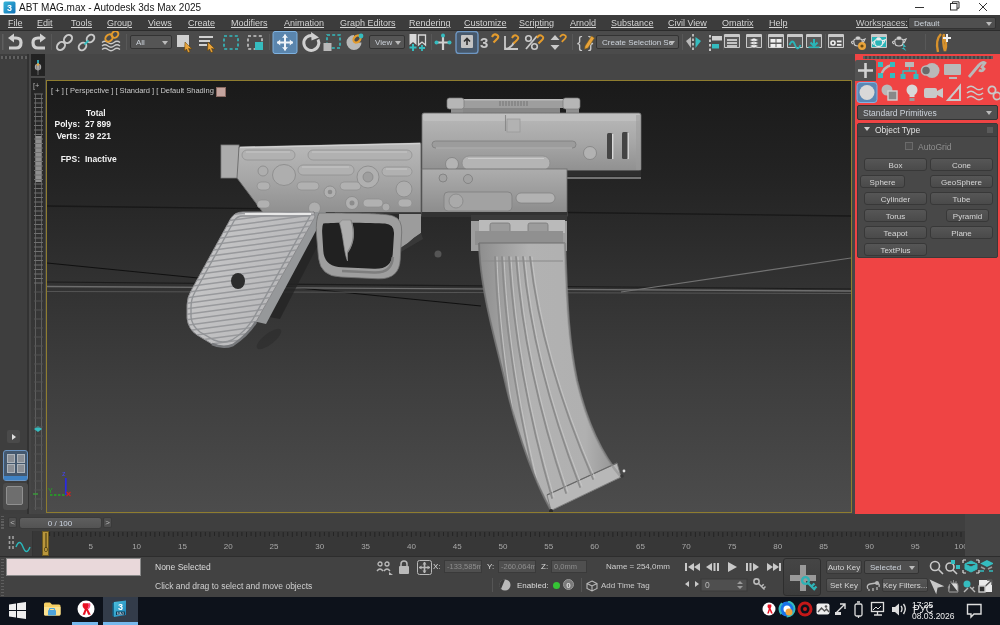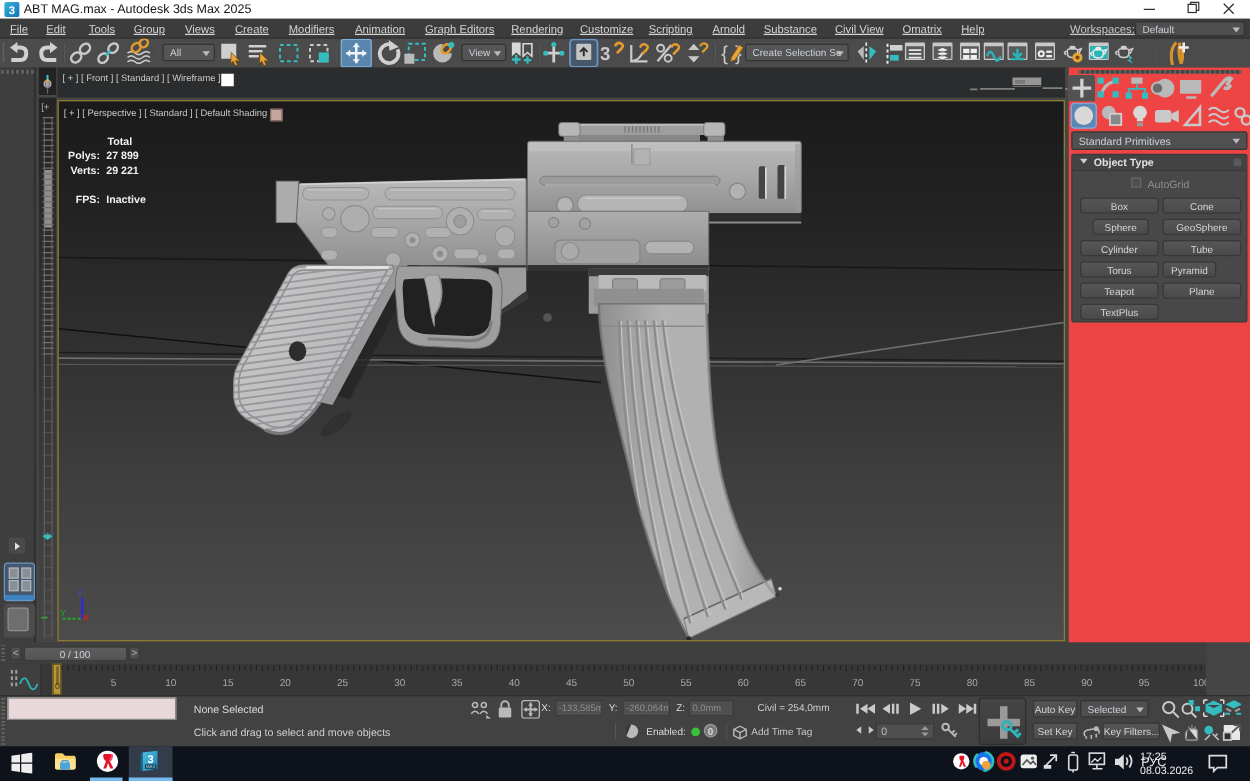--- a/index.html
+++ b/index.html
@@ -338,30 +338,20 @@
     </svg>
     <svg class="abs" style="left:0;top:36px" width="14" height="424" viewBox="0 0 14 424">
       <g stroke="#6f6f6f" stroke-width="1">
             <path d="M3 4h9M3 8.5h9M3 13h9M3 17.5h9M3 22h9M3 26.5h9M3 31h9M3 35.5h9M3 40h9M3 44.5h9M3 49h9M3 53.5h9M3 58h9M3 62.5h9M3 67h9M3 71.5h9M3 76h9M3 80.5h9M3 85h9M3 89.5h9M3 94h9M3 98.5h9M3 103h9M3 107.5h9M3 112h9M3 116.5h9M3 121h9M3 125.5h9M3 130h9M3 134.5h9M3 139h9M3 143.5h9M3 148h9M3 152.5h9M3 157h9M3 161.5h9M3 166h9M3 170.5h9M3 175h9M3 179.5h9M3 184h9M3 188.5h9M3 193h9"></path>
           </g>
       <g stroke="#525252" stroke-width="1">
             <path d="M3 202h9M3 211h9M3 220h9M3 229h9M3 238h9M3 247h9M3 256h9M3 265h9M3 274h9M3 283h9M3 292h9M3 301h9M3 310h9M3 319h9M3 328h9M3 337h9M3 346h9M3 355h9M3 364h9M3 373h9M3 382h9M3 391h9M3 400h9M3 409h9M3 418h9"></path>
           </g>
     </svg>
   </div>
-  <div class="abs" id="vpfront">
-    <span class="abs" style="left:4px;top:4px">[ + ] [ Front ] [ Standard ] [ Wireframe ]</span>
-    <div class="abs" style="left:131px;top:5px;width:10px;height:10px;background:#fff;"></div>
-    <svg class="abs" style="left:728px;top:6px" width="80" height="14">
-          <rect x="36" y="2" width="23" height="6" fill="#969696"></rect>
-          <rect x="38" y="4" width="8" height="3" fill="#7a7a7a"></rect>
-          <path d="M10 11 h28 M60 10.5 h16 M2 11.5 h6 M78 11 h3" stroke="#808080" stroke-width="1.4"></path>
-          <path d="M36 9 h23" stroke="#6a6a6a" stroke-width="1"></path>
-        </svg>
-  </div>
   <div class="abs" id="vpmain">
     <span class="abs" style="left:4px;top:5px">[ + ] [ Perspective ] [ Standard ] [ Default Shading ]</span>
     <div class="abs" style="left:169px;top:6px;width:10px;height:10px;background:#c4a49e;border:1px solid #8a6a62"></div>
     <div class="abs" style="left:0;top:27px;width:120px;color:#f2f2f2;font-size:8.5px;font-weight:bold;">
       <div class="abs" style="left:39px;top:0">Total</div>
       <div class="abs" style="left:0;top:11px;width:33px;text-align:right">Polys:</div>
           <div class="abs" style="left:38px;top:11px">27 899</div>
       <div class="abs" style="left:0;top:23px;width:33px;text-align:right">Verts:</div>
           <div class="abs" style="left:38px;top:23px">29 221</div>
       <div class="abs" style="left:0;top:46px;width:33px;text-align:right">FPS:</div>
@@ -612,33 +602,33 @@
           </g>
       <g transform="translate(132,3)">
             <circle cx="5" cy="5" r="3.6" fill="none" stroke="#c9c9c9" stroke-width="1.8"></circle>
             <circle cx="10" cy="11" r="3.6" fill="none" stroke="#c9c9c9" stroke-width="1.8"></circle>
           </g>
     </svg>
     <div class="dd" style="left:2px;top:51px;width:141px;height:15px;line-height:15px;background:#505050;font-size:8.5px;">Standard Primitives<i class="ar" style="top:5px;right:5px"></i></div>
     <div class="abs" style="left:2px;top:69px;width:141px;height:135px;background:#484848;border:1px solid #3a3a3a;border-radius:2px">
       <div class="abs" style="left:0;top:0;width:139px;height:13px;background:#434343;border-bottom:1px solid #393939">
         <span class="abs" style="left:6px;top:3px;width:0;height:0;border-left:3.5px solid transparent;border-right:3.5px solid transparent;border-top:4.5px solid #cfcfcf"></span>
-        <span class="abs" style="left:17px;top:1px;font-size:8.5px;font-weight:bold;color:#e2e2e2">Object Type</span>
+        <span class="abs" style="left:17px;top:1px;font-size:8.5px;font-weight:normal;color:#e2e2e2">Object Type</span>
         <span class="abs" style="right:4px;top:3px;width:6px;height:6px;background:#5a5a5a"></span>
       </div>
       <div class="abs" style="left:47px;top:18px;width:8px;height:8px;background:#4f4f4f;border:1px solid #6a6a6a"></div>
       <span class="abs" style="left:60px;top:18px;font-size:8.5px;color:#8f8f8f">AutoGrid</span>
       <div class="btn" style="left:6px;top:34px;width:63px;height:13px;line-height:13px">Box</div>
           <div class="btn" style="left:72px;top:34px;width:63px;height:13px;line-height:13px">Cone</div>
-      <div class="btn" style="left:16px;top:51px;width:45px;height:13px;line-height:13px">Sphere</div>
+      <div class="btn" style="left:2px;top:51px;width:45px;height:13px;line-height:13px">Sphere</div>
           <div class="btn" style="left:72px;top:51px;width:63px;height:13px;line-height:13px">GeoSphere</div>
       <div class="btn" style="left:6px;top:68px;width:63px;height:13px;line-height:13px">Cylinder</div>
           <div class="btn" style="left:72px;top:68px;width:63px;height:13px;line-height:13px">Tube</div>
       <div class="btn" style="left:6px;top:85px;width:63px;height:13px;line-height:13px">Torus</div>
-          <div class="btn" style="left:72px;top:85px;width:43px;height:13px;line-height:13px">Pyramid</div>
+          <div class="btn" style="left:88px;top:85px;width:43px;height:13px;line-height:13px">Pyramid</div>
       <div class="btn" style="left:6px;top:102px;width:63px;height:13px;line-height:13px">Teapot</div>
           <div class="btn" style="left:72px;top:102px;width:63px;height:13px;line-height:13px">Plane</div>
       <div class="btn" style="left:6px;top:119px;width:63px;height:13px;line-height:13px">TextPlus</div>
     </div>
   </div>
 </div>
 <div class="abs" id="tslider">
   <div class="abs" style="left:1px;top:2px;width:3px;height:13px;background:repeating-linear-gradient(0deg,#5e5e5e 0 1.5px,#3f3f3f 1.5px 3px)"></div>
   <div class="abs" style="left:8px;top:3px;width:9px;height:11px;background:#4e4e4e;border:1px solid #3a3a3a;border-radius:2px;color:#b9b9b9;font-size:8px;text-align:center;line-height:10px">&lt;</div>
   <div class="abs" style="left:18.5px;top:2.5px;width:83px;height:12px;background:linear-gradient(180deg,#5e5e5e,#535353);border:1px solid #3a3a3a;border-radius:3px;color:#ccd4e2;font-size:8px;text-align:center;line-height:11px">0 / 100</div>
@@ -701,21 +691,21 @@
           <path d="M7.5 2 V13 M2 7.5 H13" stroke="#b9b9b9" stroke-width="1.6"></path>
           <path d="M7.5 2 l-2 2.5 h4 Z M7.5 13 l-2 -2.5 h4 Z M2 7.5 l2.5 -2 v4 Z M13 7.5 l-2.5 -2 v4 Z" fill="#b9b9b9"></path>
         </g>
   </svg>
   <span class="abs statxt" style="left:433px;top:5px;font-size:8px">X:</span>
       <div class="field" style="left:444px;top:3px;width:38px;height:13px;line-height:12px;padding-left:2px">-133,585m</div>
   <span class="abs statxt" style="left:487px;top:5px;font-size:8px">Y:</span>
       <div class="field" style="left:498px;top:3px;width:38px;height:13px;line-height:12px;padding-left:2px">-260,064m</div>
   <span class="abs statxt" style="left:541px;top:5px;font-size:8px">Z:</span>
       <div class="field" style="left:551px;top:3px;width:36px;height:13px;line-height:12px;padding-left:2px">0,0mm</div>
-  <span class="abs statxt" style="left:606px;top:5px;font-size:8px;color:#cfcfcf">Civil = 254,0mm</span>
+  <span class="abs statxt" style="left:606px;top:5px;font-size:8px;color:#cfcfcf">Name = 254,0mm</span>
   <div class="abs" style="left:492px;top:21px;width:1px;height:14px;background:#333;border-right:1px solid #555"></div>
   <svg class="abs" style="left:499px;top:22px" width="14" height="13">
         <circle cx="6" cy="6" r="5.5" fill="#b9b9b9"></circle>
         <path d="M6 0.5 A5.5 5.5 0 0 0 2 9.9 Z" fill="#3a3a3a"></path>
       </svg>
   <span class="abs statxt" style="left:517px;top:24px;font-size:8px">Enabled:</span>
   <div class="abs" style="left:553px;top:25px;width:7px;height:7px;border-radius:50%;background:#35c435"></div>
   <div class="abs" style="left:563px;top:22px;width:11px;height:11px;border-radius:50%;background:#7a7a7a;border:1px solid #999;color:#ddd;font-size:8px;text-align:center;line-height:11px;font-weight:bold">0</div>
   <div class="abs" style="left:581px;top:21px;width:1px;height:14px;background:#333;border-right:1px solid #555"></div>
   <svg class="abs" style="left:586px;top:23px" width="12" height="12">

